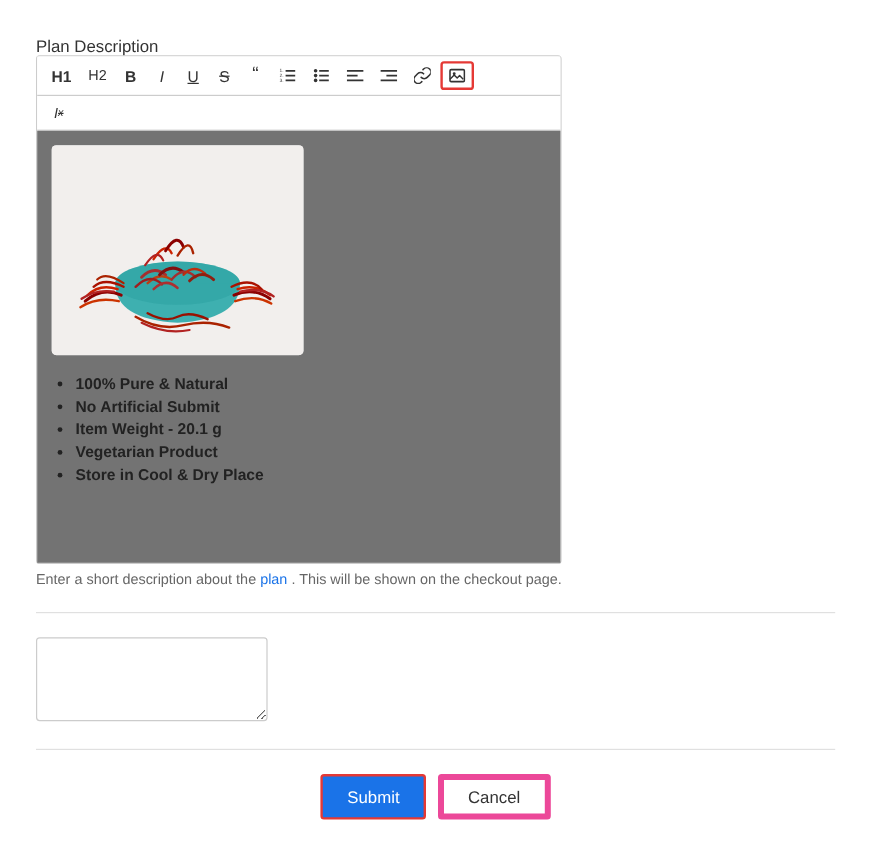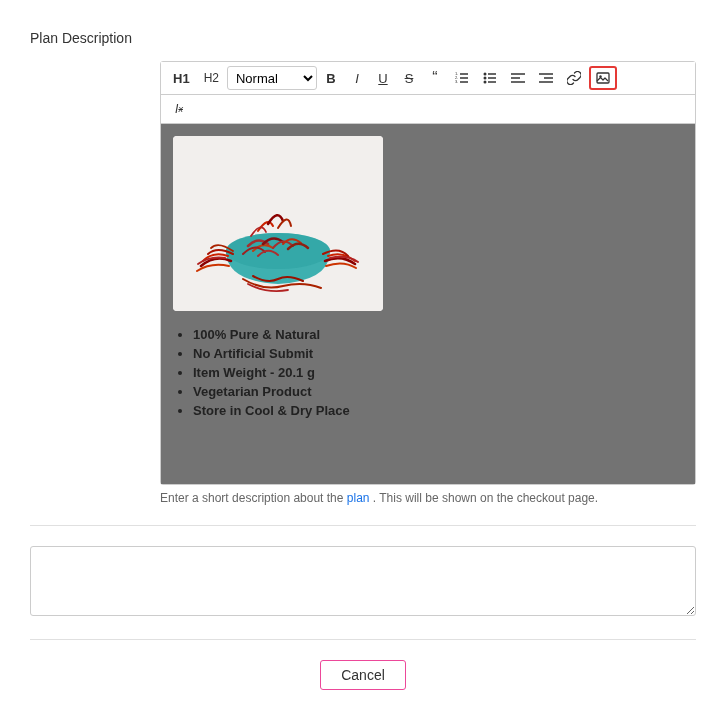--- a/index.html
+++ b/index.html
@@ -10,40 +10,40 @@
       color: #333;
       width: 726px;
       min-height: 716px;
       padding: 20px 30px;
     }
 
     .form-row {
       display: flex;
       align-items: flex-start;
       margin-bottom: 20px;
+      flex-direction: column;
     }
 
     .form-label {
       width: 130px;
       min-width: 130px;
       font-size: 14px;
       color: #333;
       padding-top: 10px;
       font-weight: 500;
     }
 
     .form-field {
       flex: 1;
     }
 
     
     .editor-wrapper {
       border: 1px solid #ccc;
       border-radius: 3px;
-      margin-top: 41px;
     }
 
     .toolbar {
       display: flex;
       align-items: center;
       padding: 4px 6px;
       border-bottom: 1px solid #ccc;
       gap: 2px;
       flex-wrap: wrap;
       background: #fff;
@@ -162,21 +162,21 @@
       border-radius: 3px;
       padding: 6px 20px;
       font-size: 14px;
       cursor: pointer;
       font-weight: 500;
     }
 
     .btn-cancel {
       background: #fff;
       color: #333;
-      border: 1px solid #ec4899;
+      border: 5px solid #ec4899;
       border-radius: 3px;
       padding: 6px 20px;
       font-size: 14px;
       cursor: pointer;
     }
 
     
     .icon-bold { font-weight: bold; font-style: normal; }
     .icon-italic { font-style: italic; font-weight: normal; }
     .icon-underline { text-decoration: underline; }
@@ -189,21 +189,20 @@
   <div class="form-label">Plan Description</div>
   <div class="form-field">
 
     <div class="editor-wrapper">
 
       <div class="toolbar">
 
         <button class="toolbar-btn h1-btn">H1</button>
         <button class="toolbar-btn h2-btn">H2</button>
 
-        <select class="toolbar-select"><option>Normal</option><option>Heading 1</option><option>Heading 2</option><option>Heading 3</option></select>
 
         <button class="toolbar-btn icon-bold">B</button>
         <button class="toolbar-btn icon-italic">I</button>
         <button class="toolbar-btn icon-underline">U</button>
         <button class="toolbar-btn icon-strike">S</button>
         <button class="toolbar-btn" style="font-size:16px;">“</button>
 
         <button class="toolbar-btn">
           <svg width="14" height="14" viewBox="0 0 14 14">
               <line x1="5" y1="3" x2="13" y2="3" stroke="#333" stroke-width="1.5"></line>
@@ -332,14 +331,15 @@
 
 <div class="form-row">
   <div class="form-field">
     <textarea class="metadata-input" placeholder="" style=""></textarea>
   </div>
 </div>
 
 <hr class="divider">
 
 <div class="button-row">
+  <button class="btn-submit">Submit</button>
   <button class="btn-cancel">Cancel</button>
 </div>
 
 </body></html>

